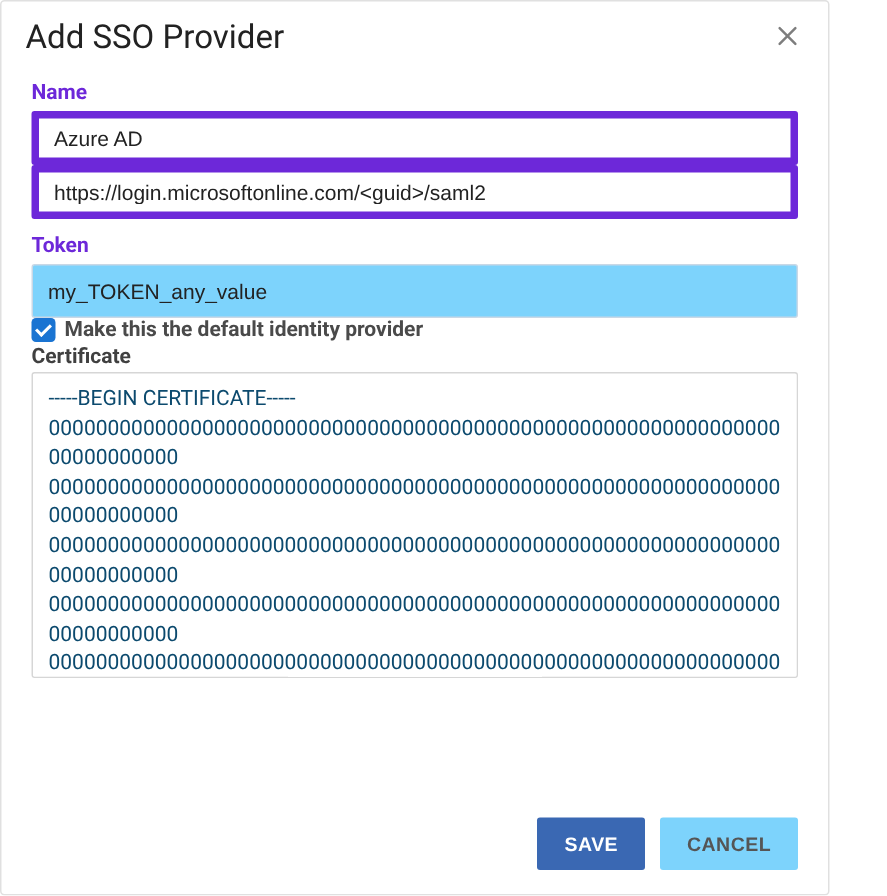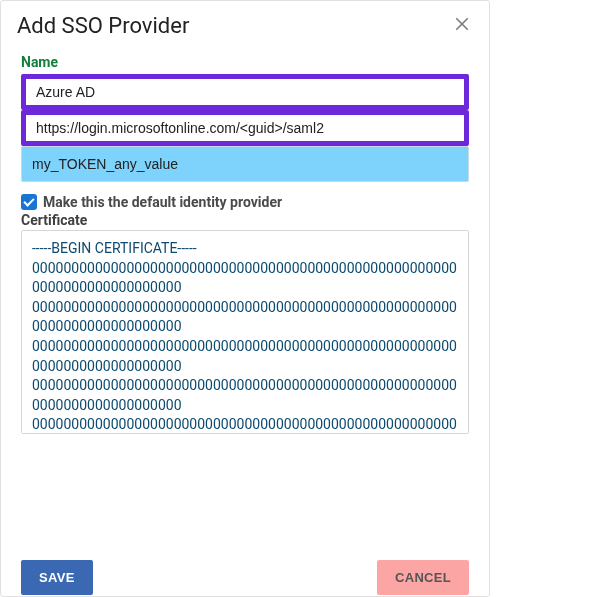--- a/index.html
+++ b/index.html
@@ -9,21 +9,21 @@
     }
     body {
       font-family: -apple-system, BlinkMacSystemFont, "Segoe UI", Roboto, "Helvetica Neue", Arial, sans-serif;
       background: #fff;
       color: #333;
       width: 591px;
       height: 597px;
       overflow: hidden;
     }
     .dialog {
-      width: 490px;
+      width: 553px;
       height: 597px;
       background: #fff;
       border: 1px solid #e0e0e0;
       border-radius: 3px;
       display: flex;
       flex-direction: column;
     }
     .dialog-header {
       display: flex;
       justify-content: space-between;
@@ -48,21 +48,21 @@
       height: 18px;
     }
     .dialog-body {
       padding: 6px 20px 4px 20px;
       flex: 1 1 auto;
       overflow: hidden;
     }
     .field-label {
       font-size: 14px;
       font-weight: 700;
-      color: #15803d;
+      color: #6d28d9;
       margin-bottom: 4px;
       display: block;
       margin-top: 10px;
     }
     .field-label:first-child {
       margin-top: 2px;
     }
     .text-input {
       width: 100%;
       height: 36px;
@@ -74,21 +74,20 @@
       background: #fff;
     }
     .text-input.readonly {
       background: #7dd3fc;
       border: 1px solid #c9d8e6;
     }
     .checkbox-row {
       display: flex;
       align-items: flex-end;
       gap: 6px;
-      margin-top: 12px;
       margin-bottom: 2px;
     }
     .checkbox {
       appearance: none;
       -webkit-appearance: none;
       width: 16px;
       height: 16px;
       background: #1a74d2;
       border-radius: 3px;
       position: relative;
@@ -127,39 +126,39 @@
       border-radius: 2px;
       color: #0c4a6e;
       resize: none;
       overflow-y: scroll;
       line-height: 1.4;
       word-break: break-all;
       margin-top: 2px;
     }
     .dialog-footer {
       display: flex;
-      justify-content: space-between;
+      justify-content: flex-end;
       gap: 10px;
-      padding: 14px 20px 1px 20px;
+      padding: 14px 20px 16px 20px;
     }
     .btn {
       font-size: 13px;
       font-weight: 600;
       padding: 10px 18px;
       border: none;
       border-radius: 2px;
       cursor: pointer;
       letter-spacing: 0.3px;
     }
     .btn-primary {
       background: #3a68b3;
       color: #fff;
     }
     .btn-secondary {
-      background: #fca5a5;
+      background: #7dd3fc;
       color: #555;
     }
   </style>
 </head>
 <body>
 
 <div class="dialog">
   <div class="dialog-header">
     <h1 class="dialog-title">Add SSO Provider</h1>
     <button class="close-btn">
@@ -171,20 +170,21 @@
       </span>
     </button>
   </div>
 
   <div class="dialog-body">
     <label class="field-label">Name</label>
     <input type="text" class="text-input" value="Azure AD" style="">
 
     <input type="text" class="text-input" value="https://login.microsoftonline.com/&lt;guid&gt;/saml2" style="">
 
+    <label class="field-label">Token</label>
     <input type="text" class="text-input readonly" readonly="" value="my_TOKEN_any_value" style="">
 
     <div class="checkbox-row">
       <input type="checkbox" class="checkbox" checked="" style="">
       <span class="checkbox-label">Make this the default identity provider</span>
     </div>
 
     <label class="cert-label">Certificate</label>
     <textarea class="textarea" style="">-----BEGIN CERTIFICATE-----
 0000000000000000000000000000000000000000000000000000000000000000000000000

